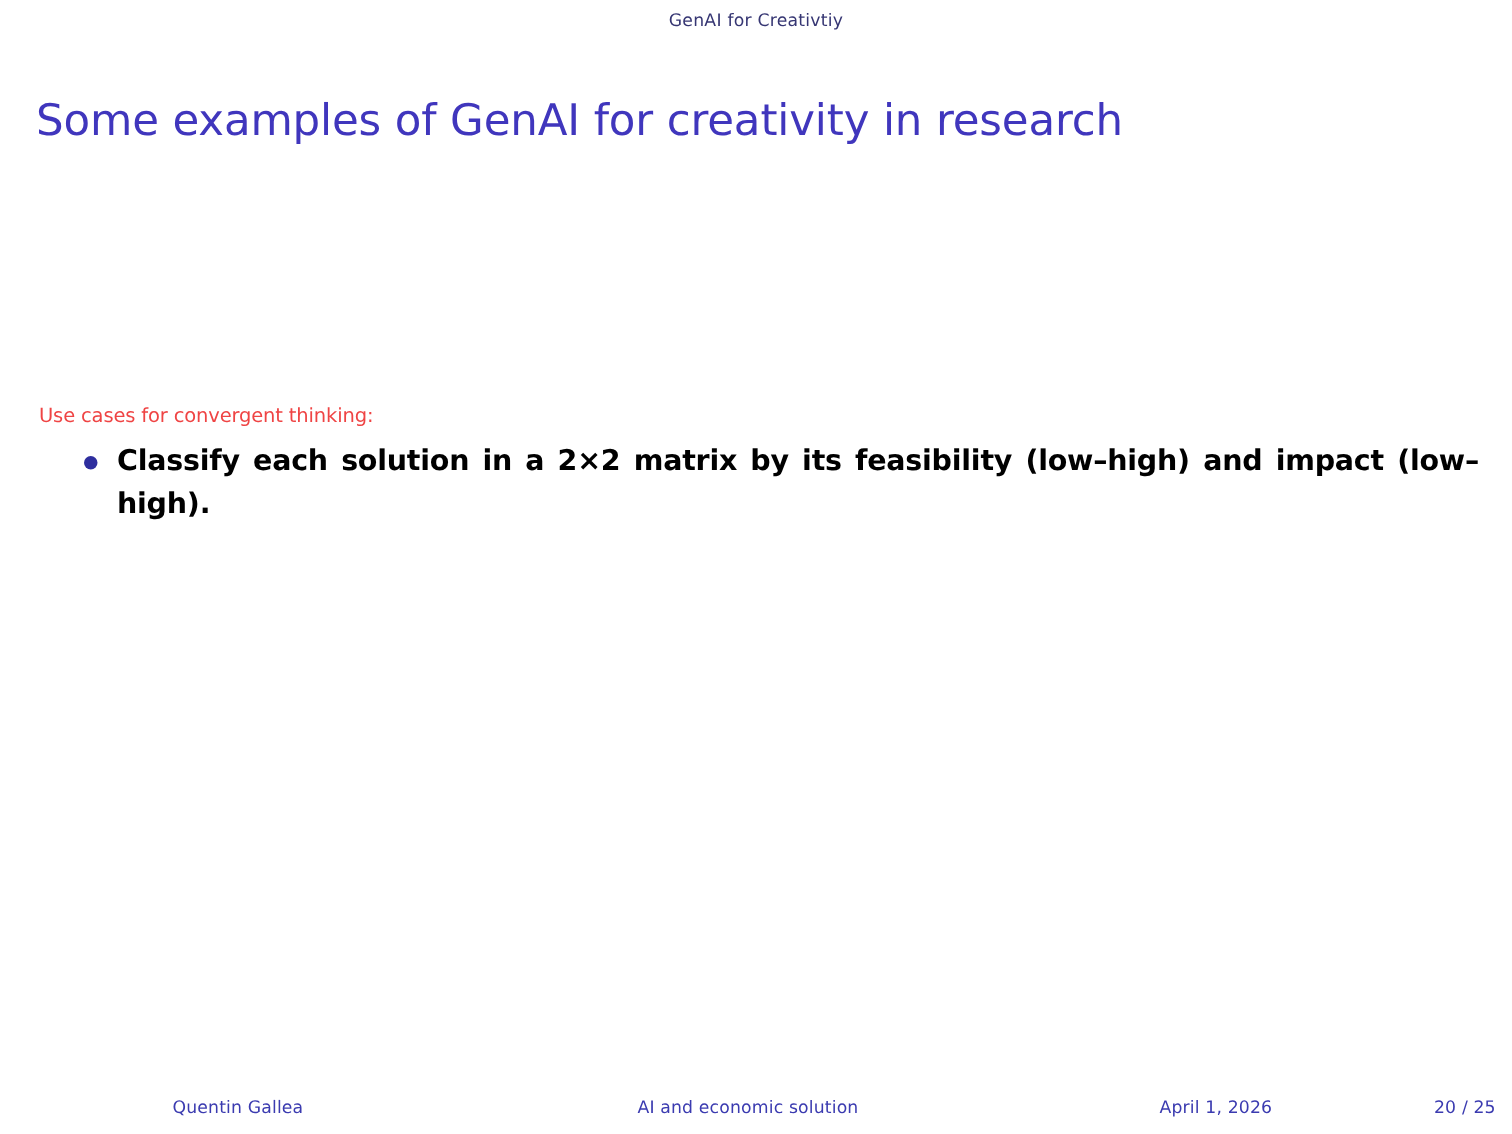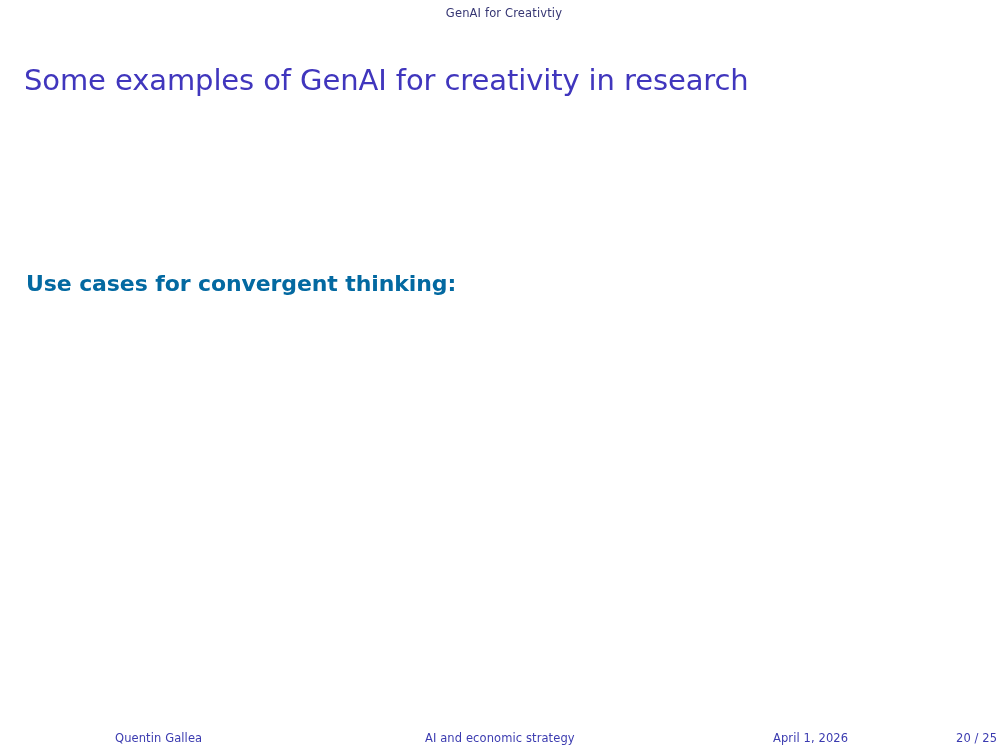--- a/index.html
+++ b/index.html
@@ -60,23 +60,23 @@
   
   .body-block {
     position: absolute;
     left: 26px;
     top: 270px;
     width: 960px;
   }
 
   .block-heading {
     font-family: "DejaVu Sans", sans-serif;
-    font-size: 22px;
-    font-weight: bold;
-    color: #0369a1;
+    font-size: 13px;
+    font-weight: normal;
+    color: #ef4444;
     line-height: 1.28;
     margin: 0 0 6px 0;
     letter-spacing: -0.1px;
   }
 
   ul.bullet-list {
     list-style: none;
     margin: 0;
     padding: 0;
   }
@@ -159,24 +159,28 @@
   <h1 class="frame-title">Some examples of GenAI for creativity in research</h1>
 
   <div class="body-block">
 
     <div class="block-heading">Use cases for convergent thinking:</div>
 
     <ul class="bullet-list">
 
 
 
+      <li class="wrap-justify">
+        <span class="bullet-marker"></span>
+        <span class="bullet-text">Classify each solution in a 2×2 matrix by its feasibility (low–high) and impact (low–high).</span>
+      </li>
 
     </ul>
   </div>
 
   <div class="slide-footer">
     <span class="footer-cell footer-author">Quentin Gallea</span>
-    <span class="footer-cell footer-subject">AI and economic strategy</span>
+    <span class="footer-cell footer-subject">AI and economic solution</span>
     <span class="footer-cell footer-date">April 1, 2026</span>
     <span class="footer-cell footer-pagenum">20 / 25</span>
   </div>
 
 </div>
 
 </body></html>

